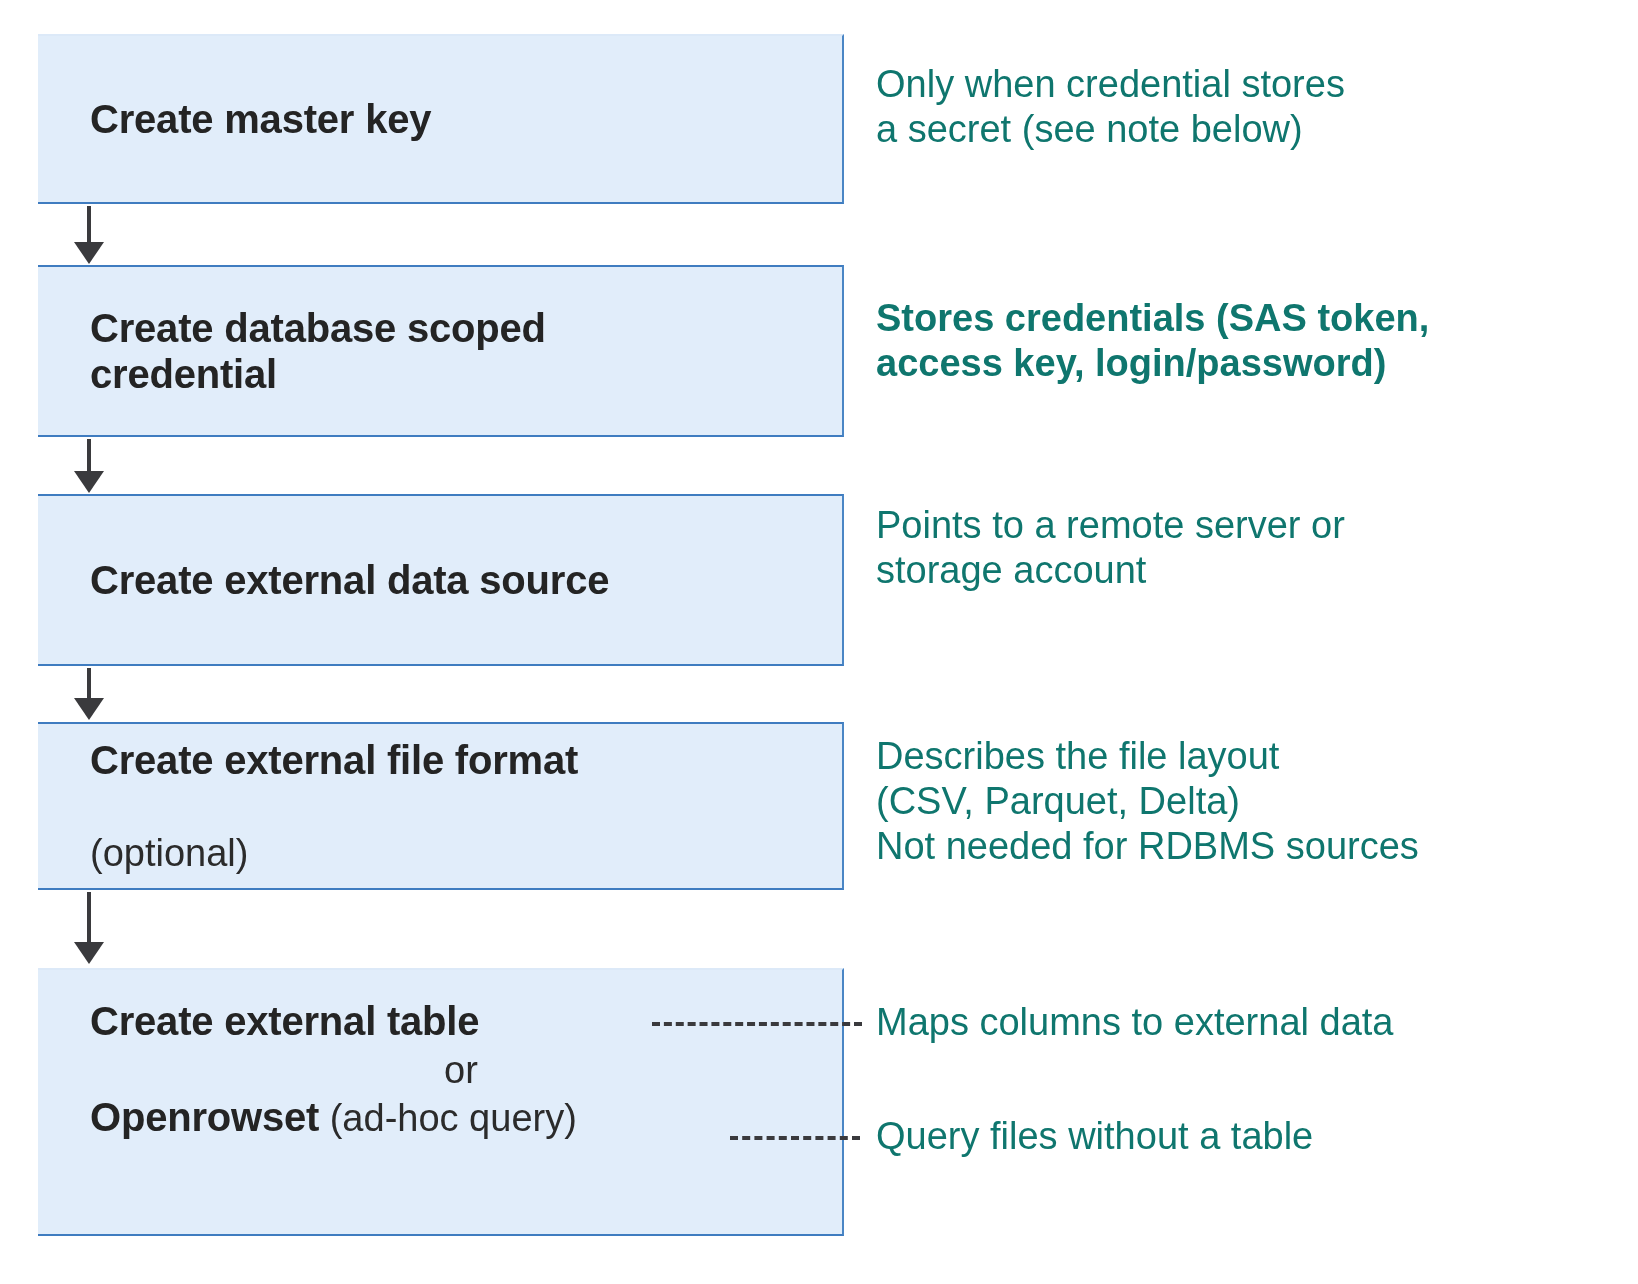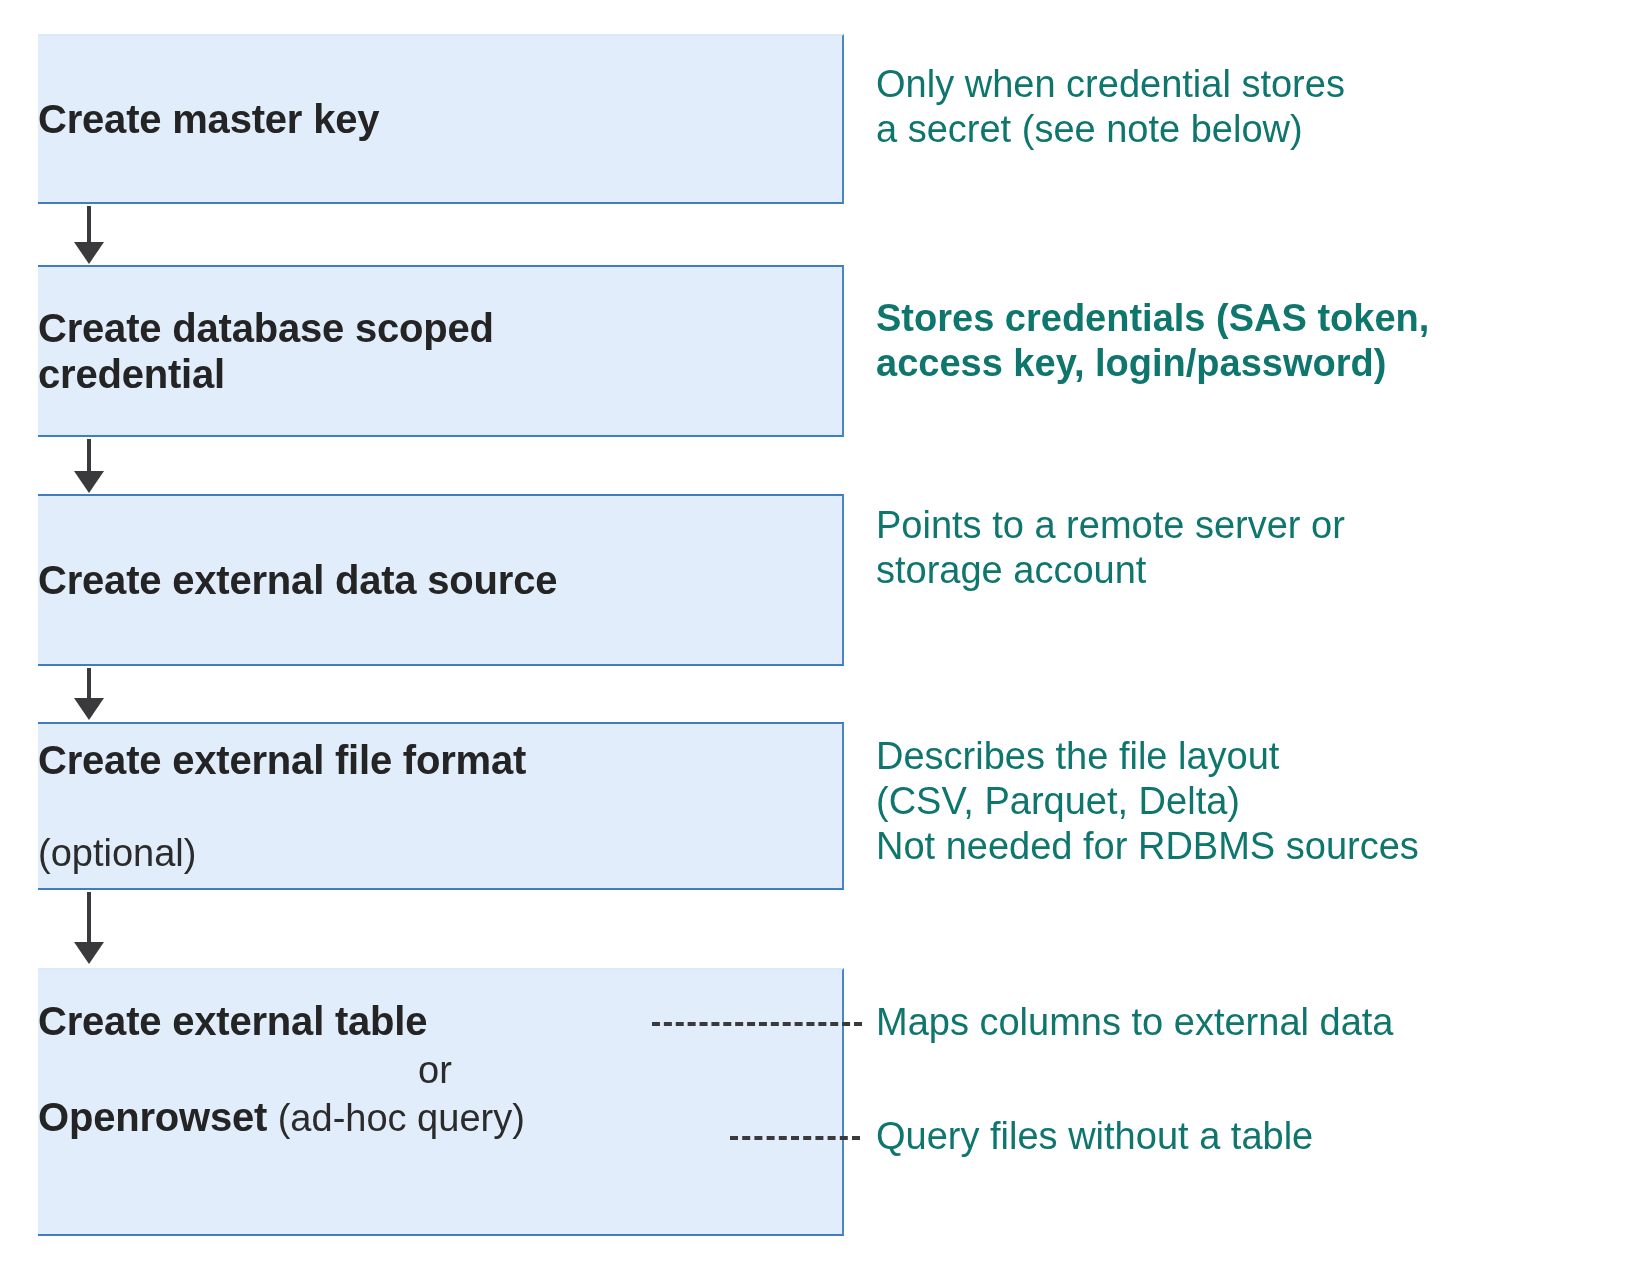--- a/index.html
+++ b/index.html
@@ -31,20 +31,21 @@
     width: 806px;
     box-sizing: border-box;
     background: #e1edfa;
     border-top: 2px solid #3f7cc0;
     border-bottom: 2px solid #3f7cc0;
     border-right: 2px solid #4a86c5;
     border-left: 0;
     display: flex;
     flex-direction: column;
     justify-content: center;
+    padding-left: 52px;
     padding-right: 10px;
   }
   
   .step-box.no-top-rule { border-top-color: #dce9f8; }
 
   .step-title {
     font-size: 40px;
     font-weight: bold;
     line-height: 1.16;
     letter-spacing: -0.2px;

